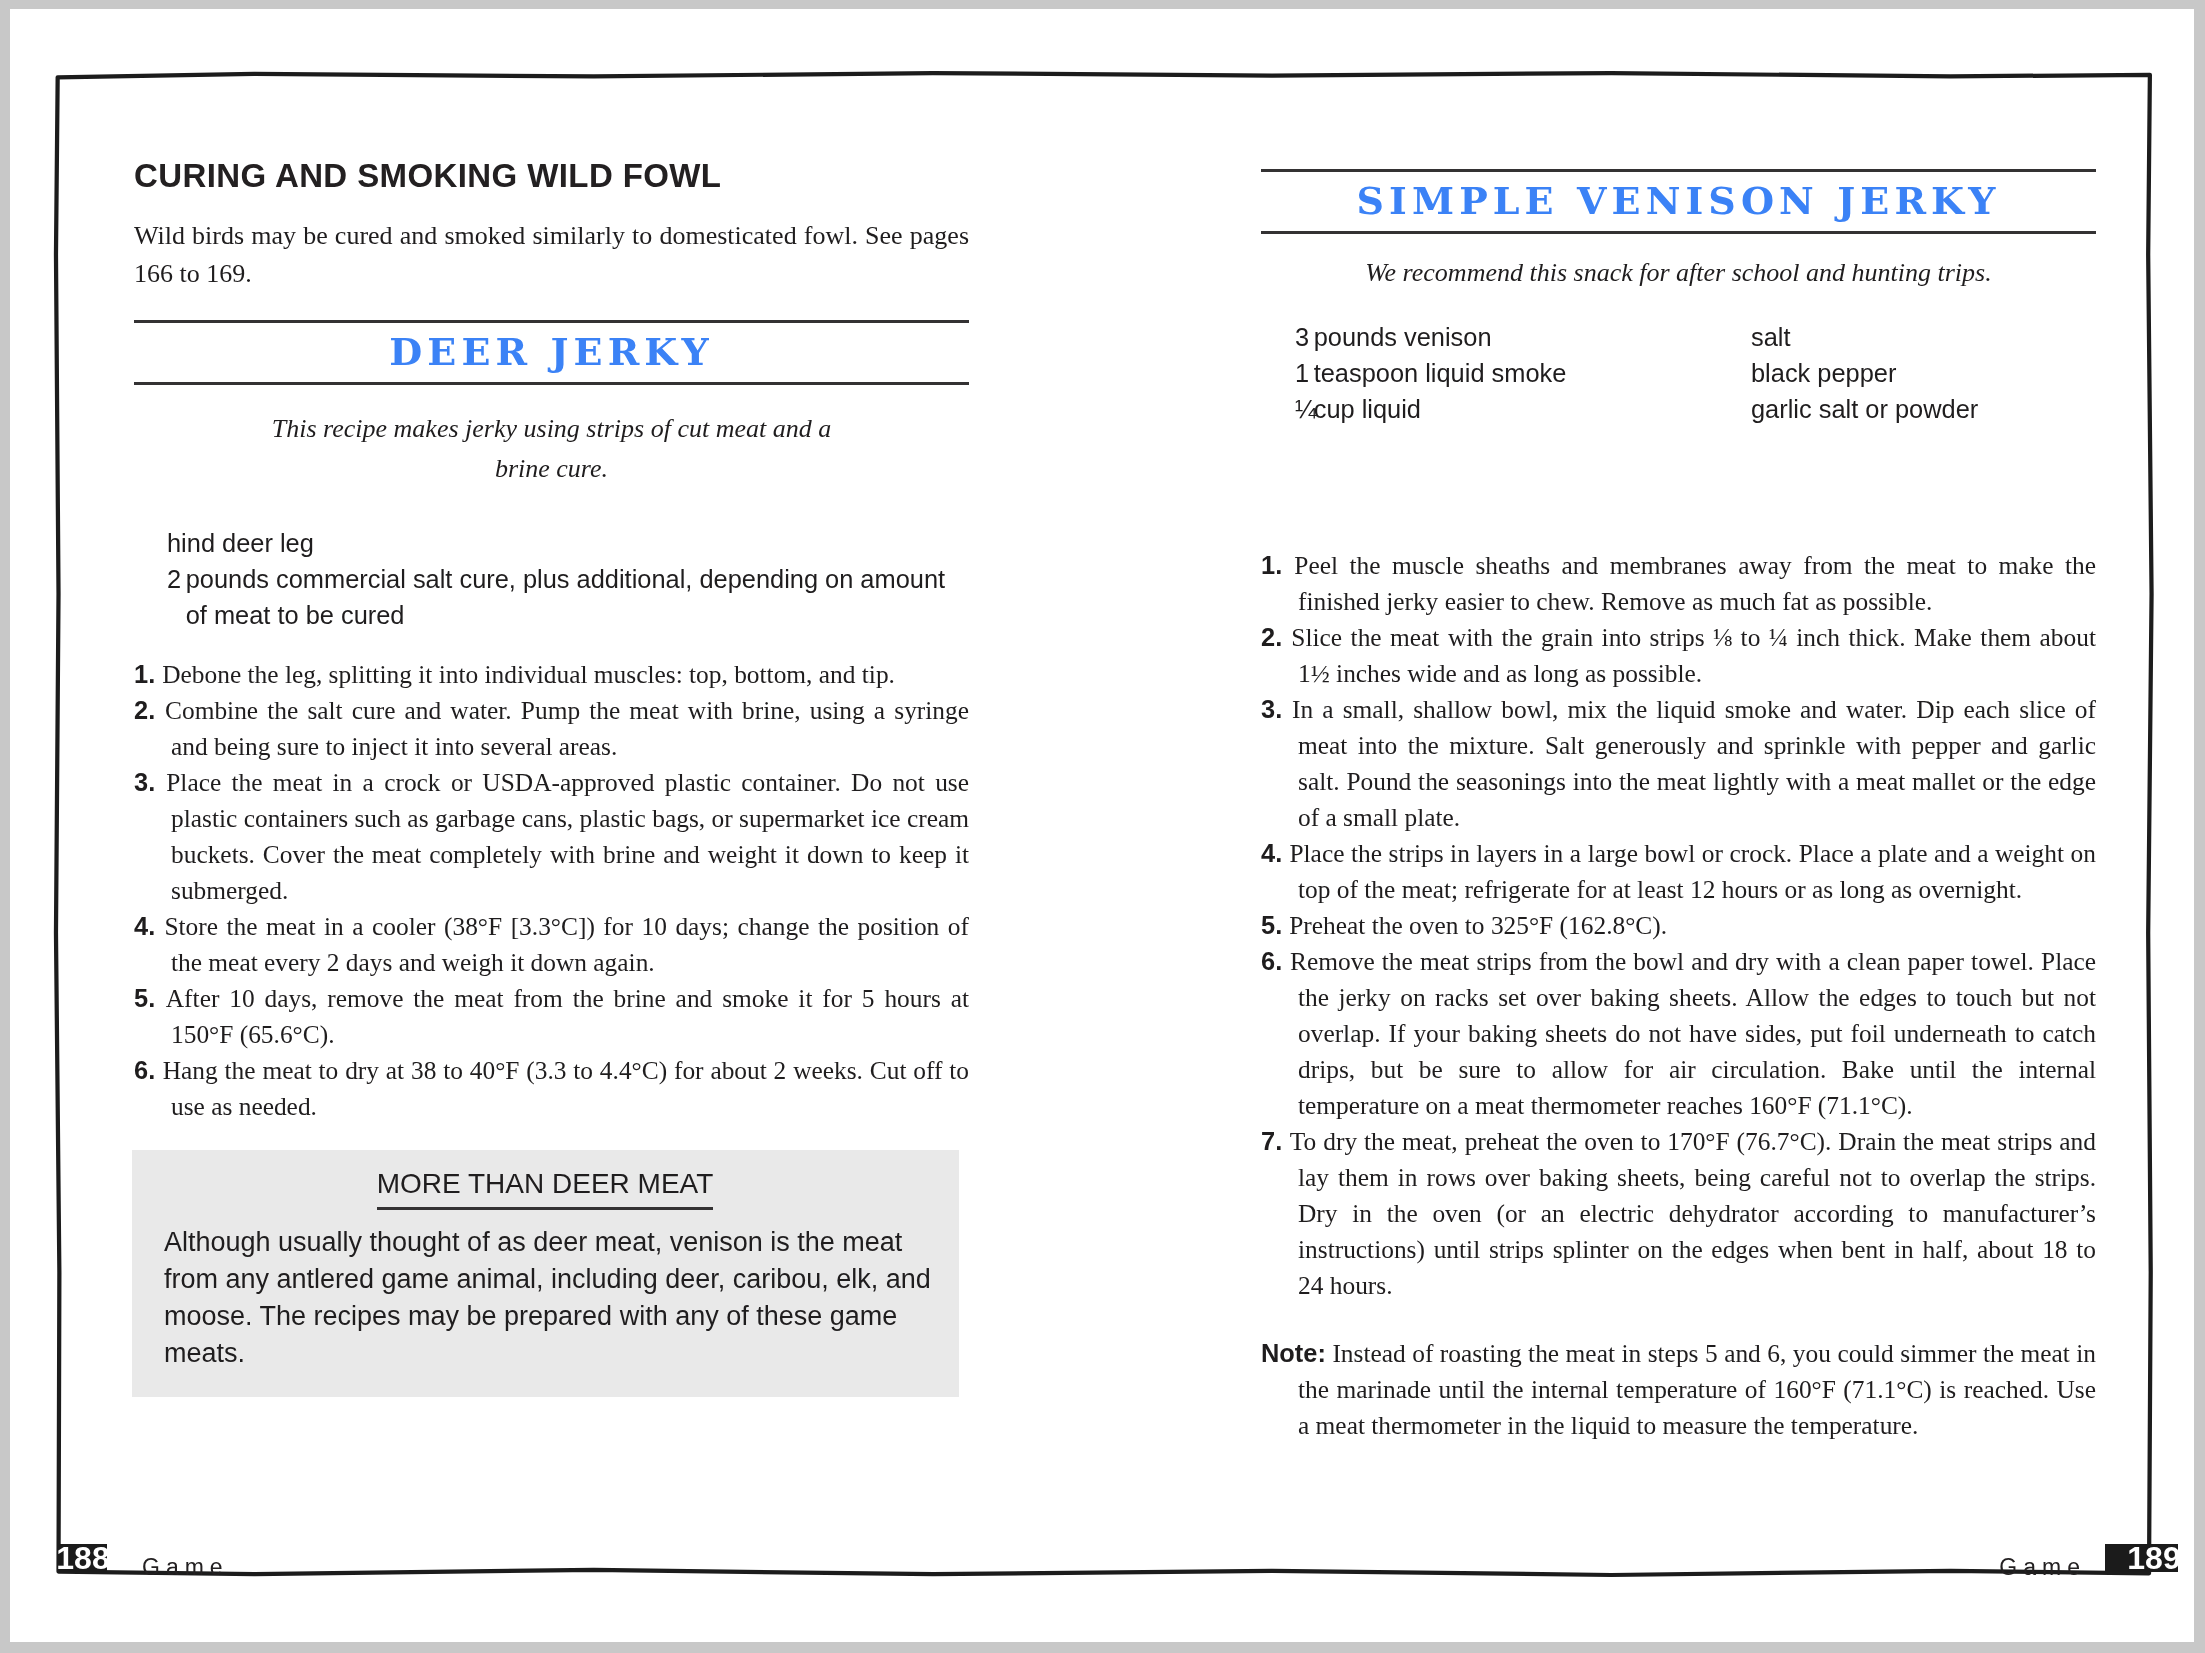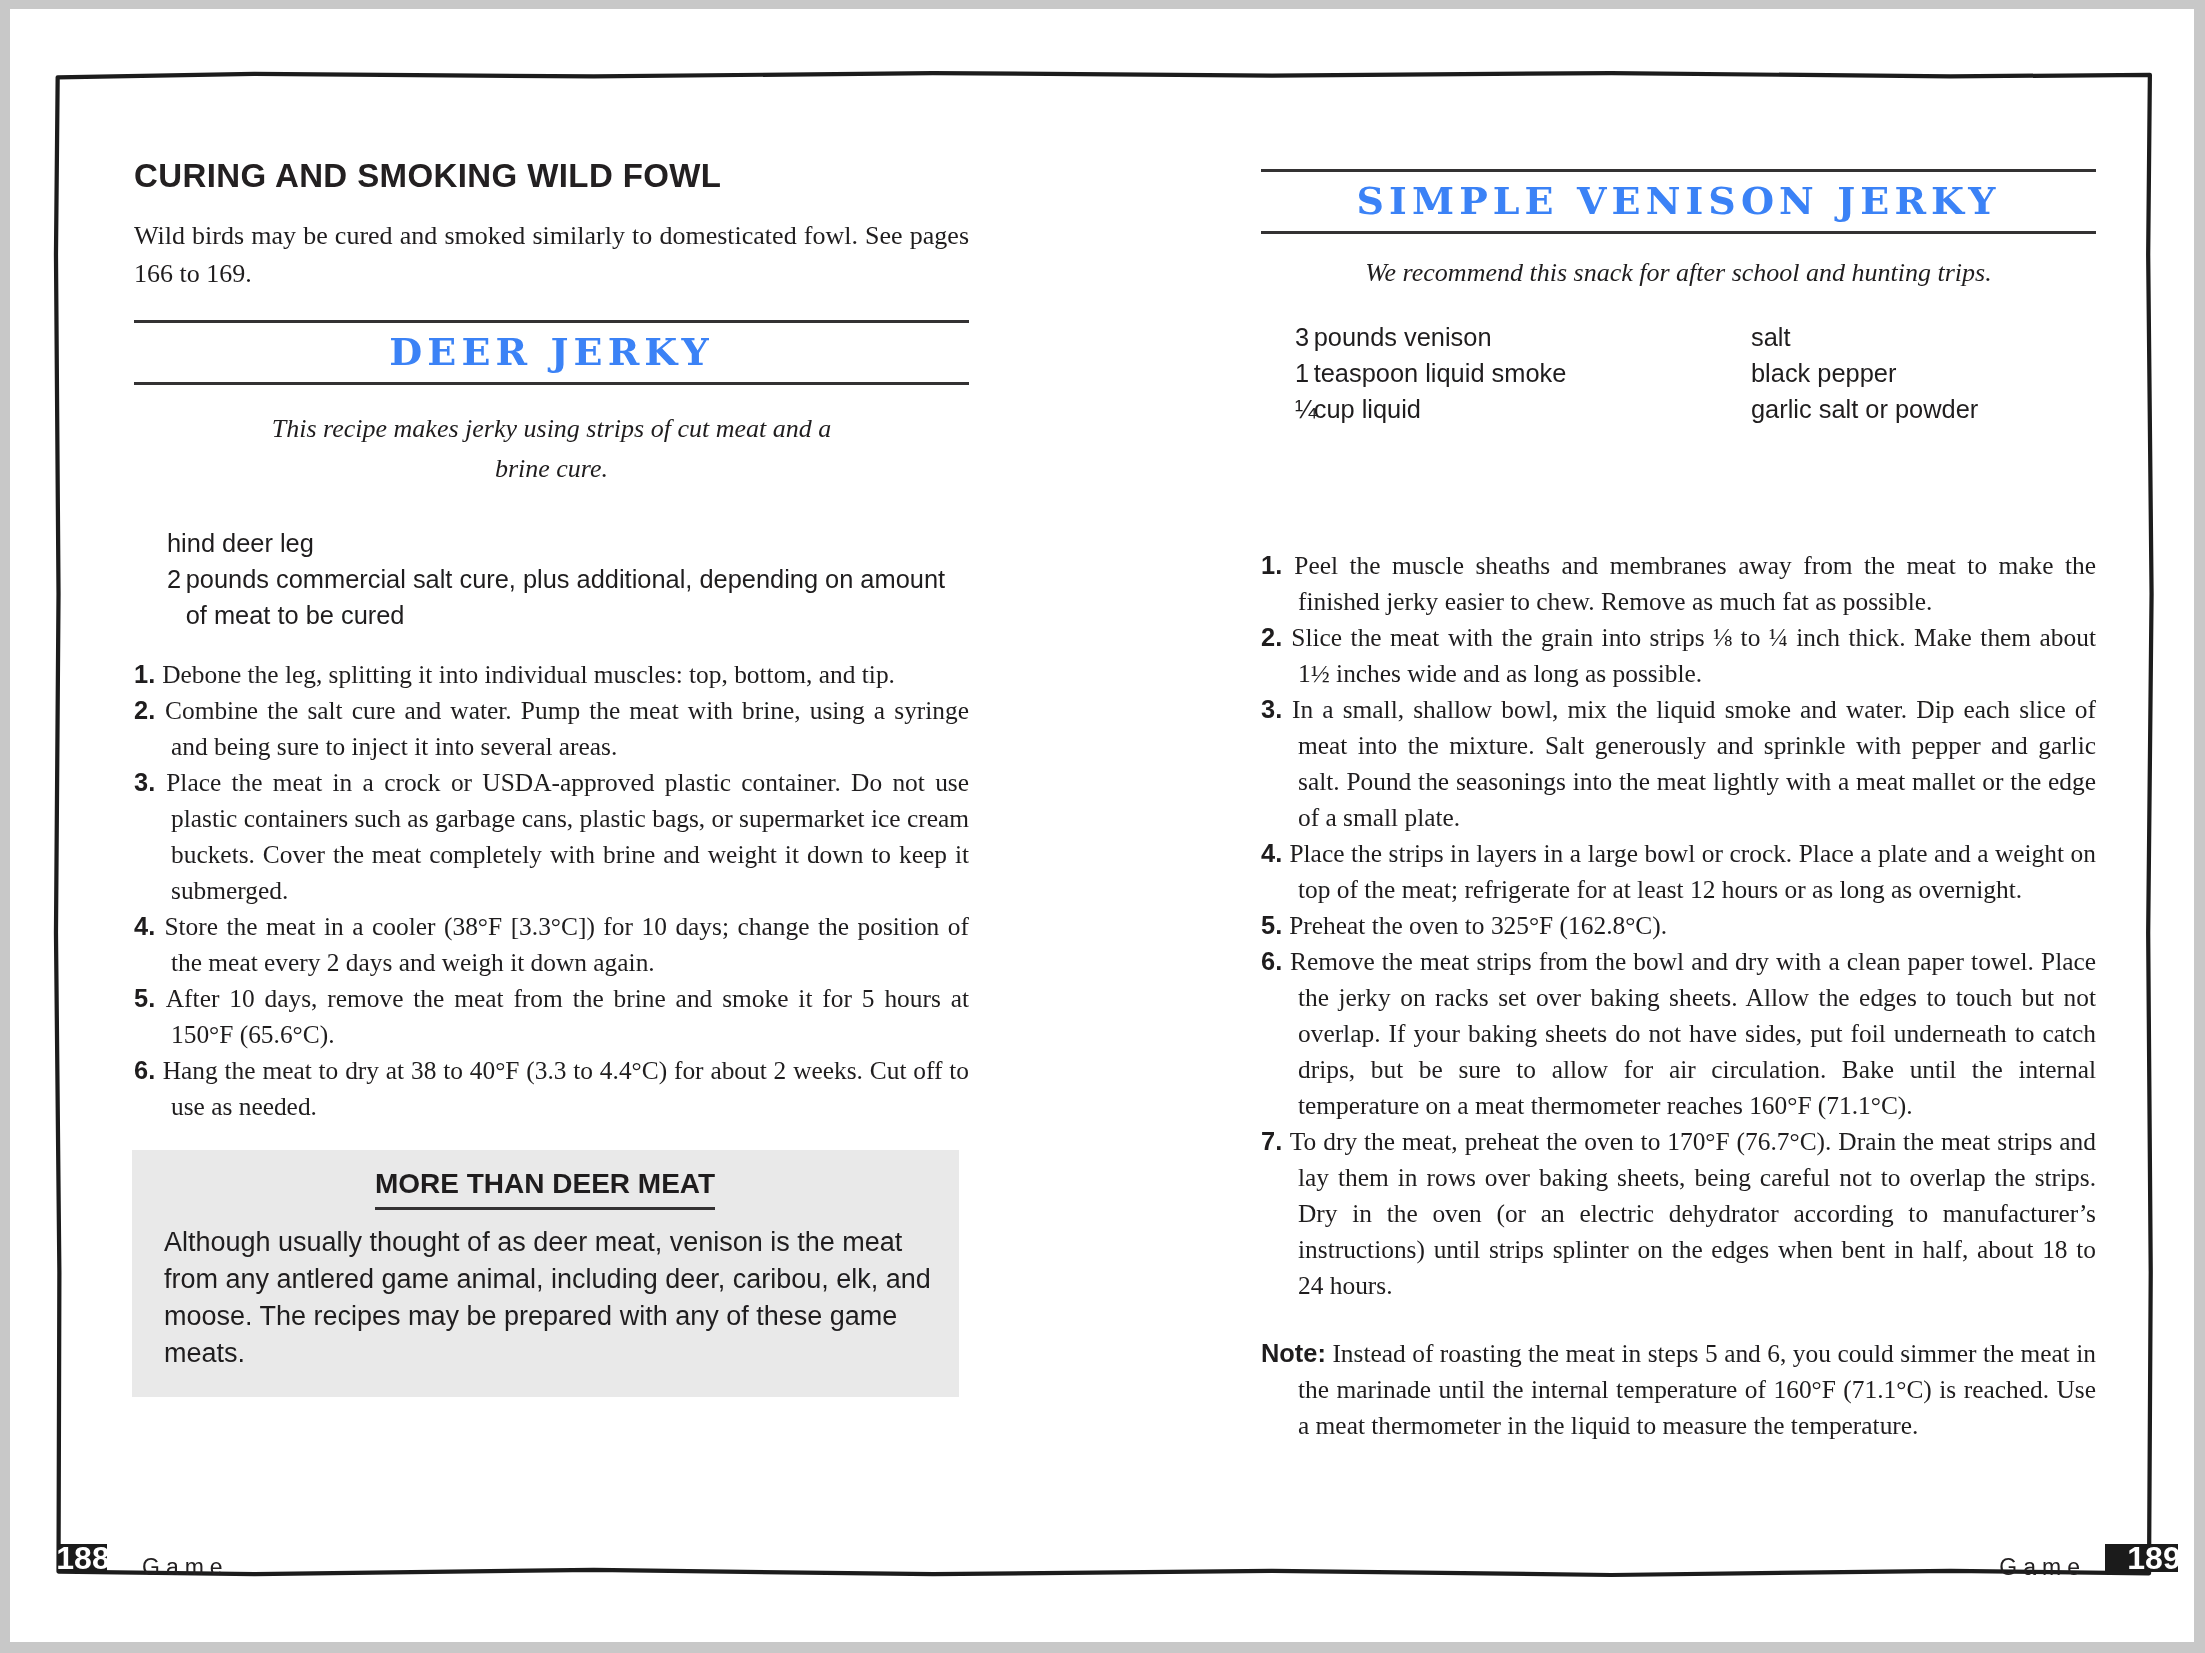--- a/index.html
+++ b/index.html
@@ -45,21 +45,21 @@
     font-size:25.4px;line-height:36px;}
   ol.steps li{counter-increment:st;padding-left:37px;text-indent:-37px;
     text-align:justify;}
   ol.steps li::before{content:counter(st) ". ";
     font-family:"Liberation Sans",sans-serif;font-weight:700;}
 
   .graybox{
     margin:25.4px 0 0 -2.5px;width:827px;background:#e9e9e9;box-sizing:border-box;
     padding:18.7px 20.4px 25.4px;font-family:"Liberation Sans",sans-serif;
   }
-  .graybox h3{font-size:28px;font-weight:700;text-align:center;margin:0;}
+  .graybox h3{font-size:28px;font-weight:400;text-align:center;margin:0;}
   .graybox h3 span{display:inline-block;border-bottom:3.4px solid #343233;padding-bottom:6.8px;}
   .graybox p{font-size:27px;line-height:37px;margin:13.6px 0 0 12px;}
 
   .ing2{position:relative;margin:25.4px 0 0 34px;font-family:"Liberation Sans",sans-serif;
     font-size:25.4px;line-height:36px;}
   .ing2 .colB{position:absolute;left:456px;top:0;}
 
   p.note{margin:32px 0 0;font-size:25.4px;line-height:36px;text-align:justify;
     padding-left:37px;text-indent:-37px;}
   p.note .lbl{font-family:"Liberation Sans",sans-serif;font-weight:700;}

